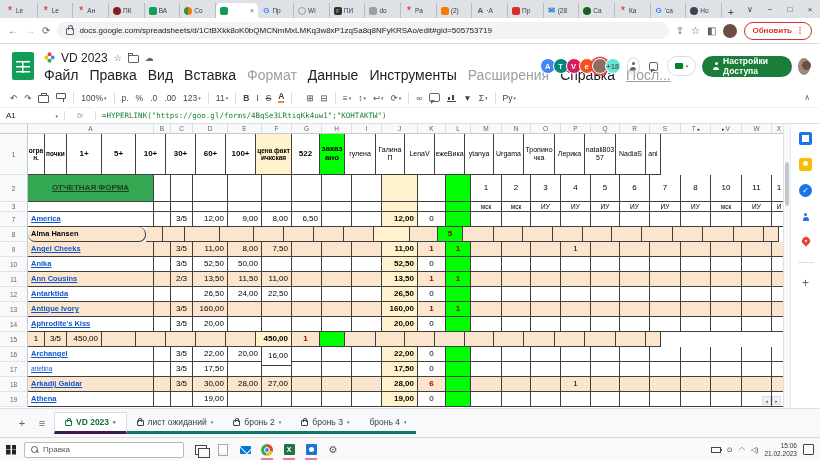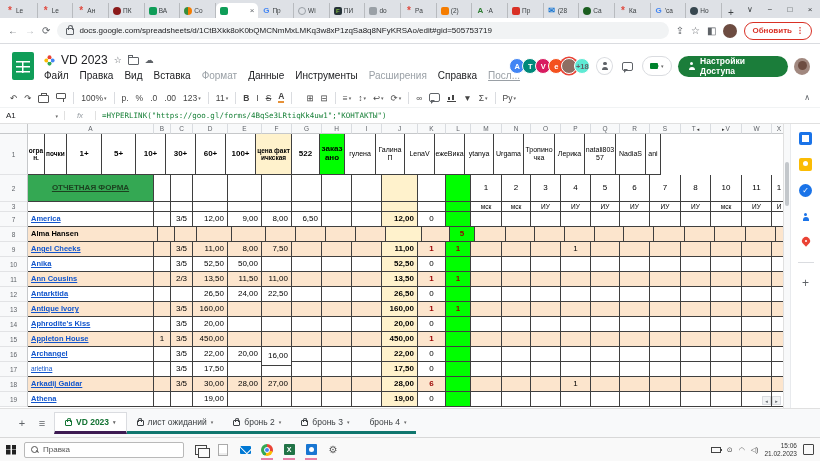--- a/index.html
+++ b/index.html
@@ -34,21 +34,21 @@
   .sheetslogo{width:22px;height:28px;background:#0f9d58;border-radius:2px;margin:8px 10px 0 12px;position:relative;flex:none;}
   .sheetslogo::after{content:"";position:absolute;left:4px;top:9px;width:14px;height:12px;
     background:linear-gradient(#fff,#fff) 0 0/14px 1.5px no-repeat,linear-gradient(#fff,#fff) 0 5px/14px 1.5px no-repeat,
     linear-gradient(#fff,#fff) 0 10px/14px 1.5px no-repeat,linear-gradient(#fff,#fff) 6px 0/1.5px 12px no-repeat;}
   .headmain{display:flex;flex-direction:column;justify-content:center;gap:1px;min-width:0;}
   .titlerow{display:flex;align-items:center;gap:6px;height:17px;}
   .doctitle{font-size:12px;color:#202124;}
   .t-ic{font-size:9px;color:#5f6368;}
   .folder{width:9px;height:6px;border:1px solid #5f6368;border-radius:1px;position:relative;margin-top:2px;}
   .folder::before{content:"";position:absolute;top:-3px;left:-1px;width:3px;height:2px;border:1px solid #5f6368;border-bottom:none;}
-  .menurow{display:flex;gap:11px;font-size:10px;color:#202124;align-items:center;}
+  .menurow{display:flex;gap:11px;font-size:14px;color:#202124;align-items:center;}
   .menurow .dim{color:#9aa0a6;}
   .menurow .lastedit{color:#9aa0a6;text-decoration:underline;}
   .headright{margin-left:auto;display:flex;align-items:center;gap:6px;padding-right:10px;}
   .avs{display:flex;align-items:center;}
   .av{width:14px;height:14px;border-radius:50%;color:#fff;font-size:7.5px;font-weight:bold;display:flex;
     align-items:center;justify-content:center;margin-left:-3px;border:1px solid #fff;}
   .av.first{margin-left:0;}
   .av.img{background:#8d6e63;box-shadow:0 0 0 1.5px #ea4335;}
   .av.more{background:#5eead4;color:#5f6368;}
   .circlebtn{width:16px;height:16px;border:1px solid #dadce0;border-radius:50%;display:flex;align-items:center;justify-content:center;color:#5f6368;}
@@ -639,21 +639,21 @@
           <div class="cell" style="width: 29px; height: 15px;"></div>
           <div class="cell" style="width: 30px; height: 15px;"></div>
           <div class="cell" style="width: 31px; height: 15px;"></div>
           <div class="cell" style="width: 30px; height: 15px;"></div>
           <div class="cell" style="width: 31px; height: 15px;"></div>
           <div class="cell" style="width: 30px; height: 15px;"></div>
           <div class="cell" style="width: 15px; height: 15px;"></div>
         </div>
         <div class="grow" style="height: 15px;">
           <div class="rn">8</div>
-          <div class="cell bg-beige nb" style="width: 130px; height: 15px;">Alma Hansen</div>
+          <div class="cell bg-beige nb" style="width: 118px; height: 15px; border-radius: 7px;">Alma Hansen</div>
           <div class="cell bg-beige" style="width: 17px; height: 15px;"></div>
           <div class="cell bg-beige" style="width: 22px; height: 15px;"></div>
           <div class="cell bg-beige" style="width: 35px; height: 15px;"></div>
           <div class="cell bg-beige" style="width: 34px; height: 15px;"></div>
           <div class="cell bg-beige" style="width: 30px; height: 15px;"></div>
           <div class="cell bg-beige" style="width: 30px; height: 15px;"></div>
           <div class="cell bg-beige" style="width: 30px; height: 15px;"></div>
           <div class="cell bg-beige" style="width: 30px; height: 15px;"></div>
           <div class="cell bg-yellow" style="width: 36px; height: 15px;"></div>
           <div class="cell bg-beige" style="width: 28px; height: 15px;"></div>
@@ -821,21 +821,20 @@
           <div class="cell" style="width: 29px; height: 15px;"></div>
           <div class="cell" style="width: 30px; height: 15px;"></div>
           <div class="cell" style="width: 31px; height: 15px;"></div>
           <div class="cell" style="width: 30px; height: 15px;"></div>
           <div class="cell" style="width: 31px; height: 15px;"></div>
           <div class="cell" style="width: 30px; height: 15px;"></div>
           <div class="cell" style="width: 15px; height: 15px;"></div>
         </div>
         <div class="grow" style="height: 15px;">
           <div class="rn">15</div>
-          <div class="cell bg-beige link" style="width: 126px; height: 15px;">Appleton House</div>
           <div class="cell bg-beige c" style="width: 17px; height: 15px;">1</div>
           <div class="cell bg-beige c" style="width: 22px; height: 15px;">3/5</div>
           <div class="cell bg-beige num" style="width: 35px; height: 15px;">450,00</div>
           <div class="cell bg-beige" style="width: 34px; height: 15px;"></div>
           <div class="cell bg-beige" style="width: 30px; height: 15px;"></div>
           <div class="cell bg-beige" style="width: 30px; height: 15px;"></div>
           <div class="cell bg-beige" style="width: 30px; height: 15px;"></div>
           <div class="cell bg-beige" style="width: 30px; height: 15px;"></div>
           <div class="cell bg-yellow jb" style="width: 36px; height: 15px;">450,00</div>
           <div class="cell bg-beige red" style="width: 28px; height: 15px;">1</div>

